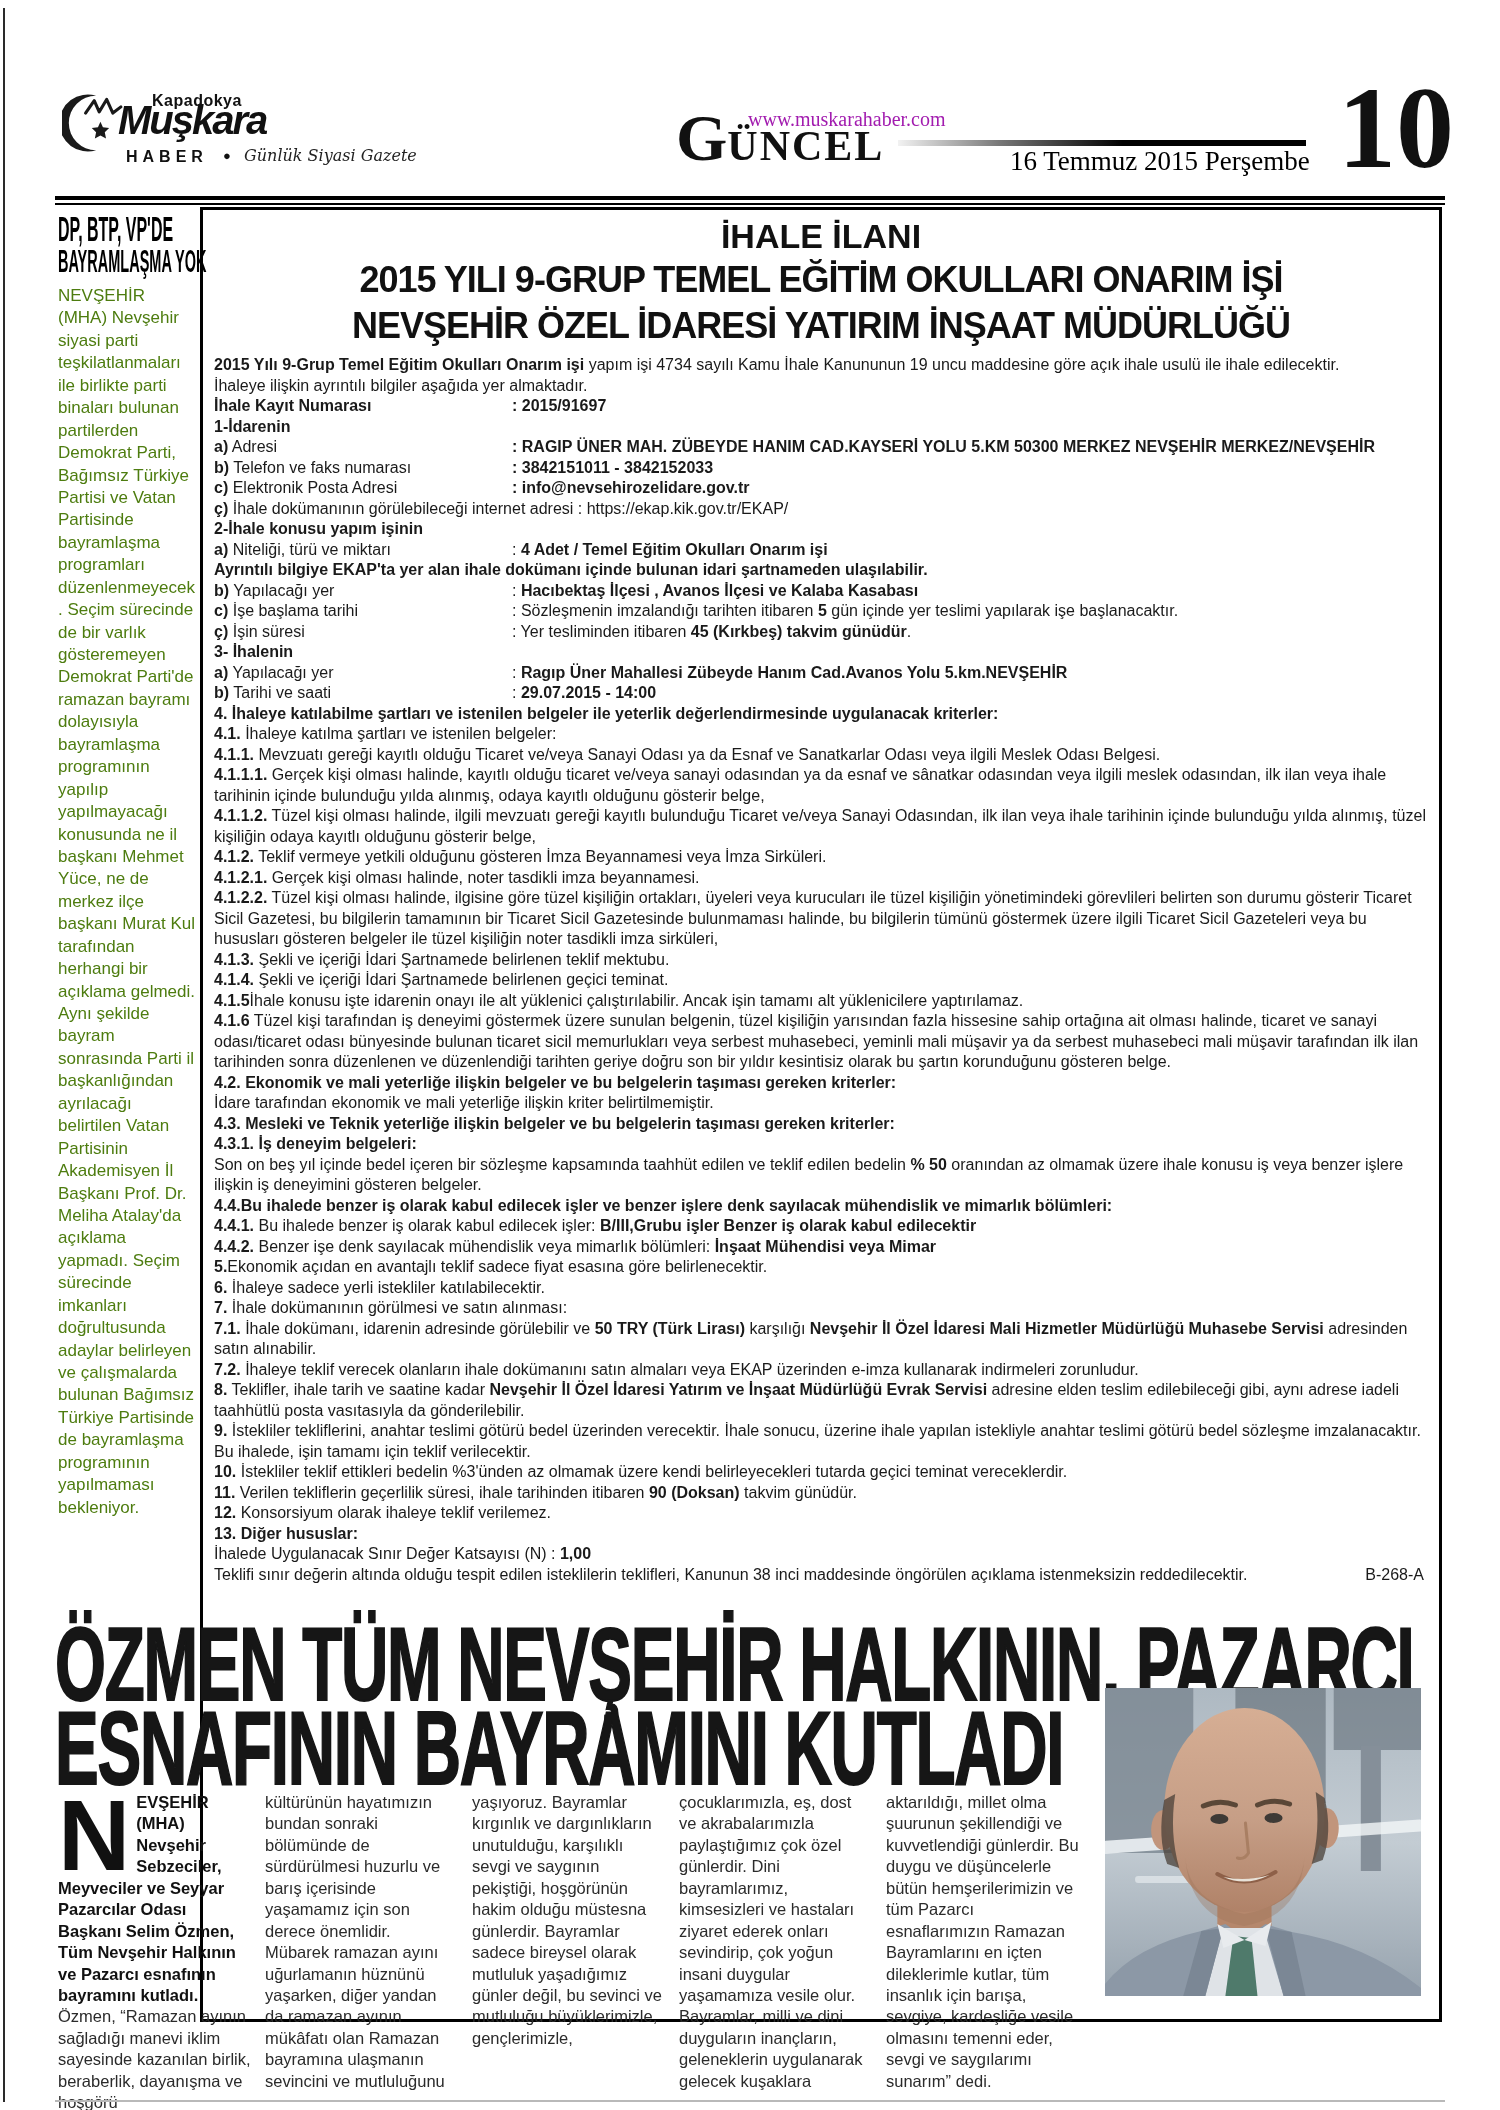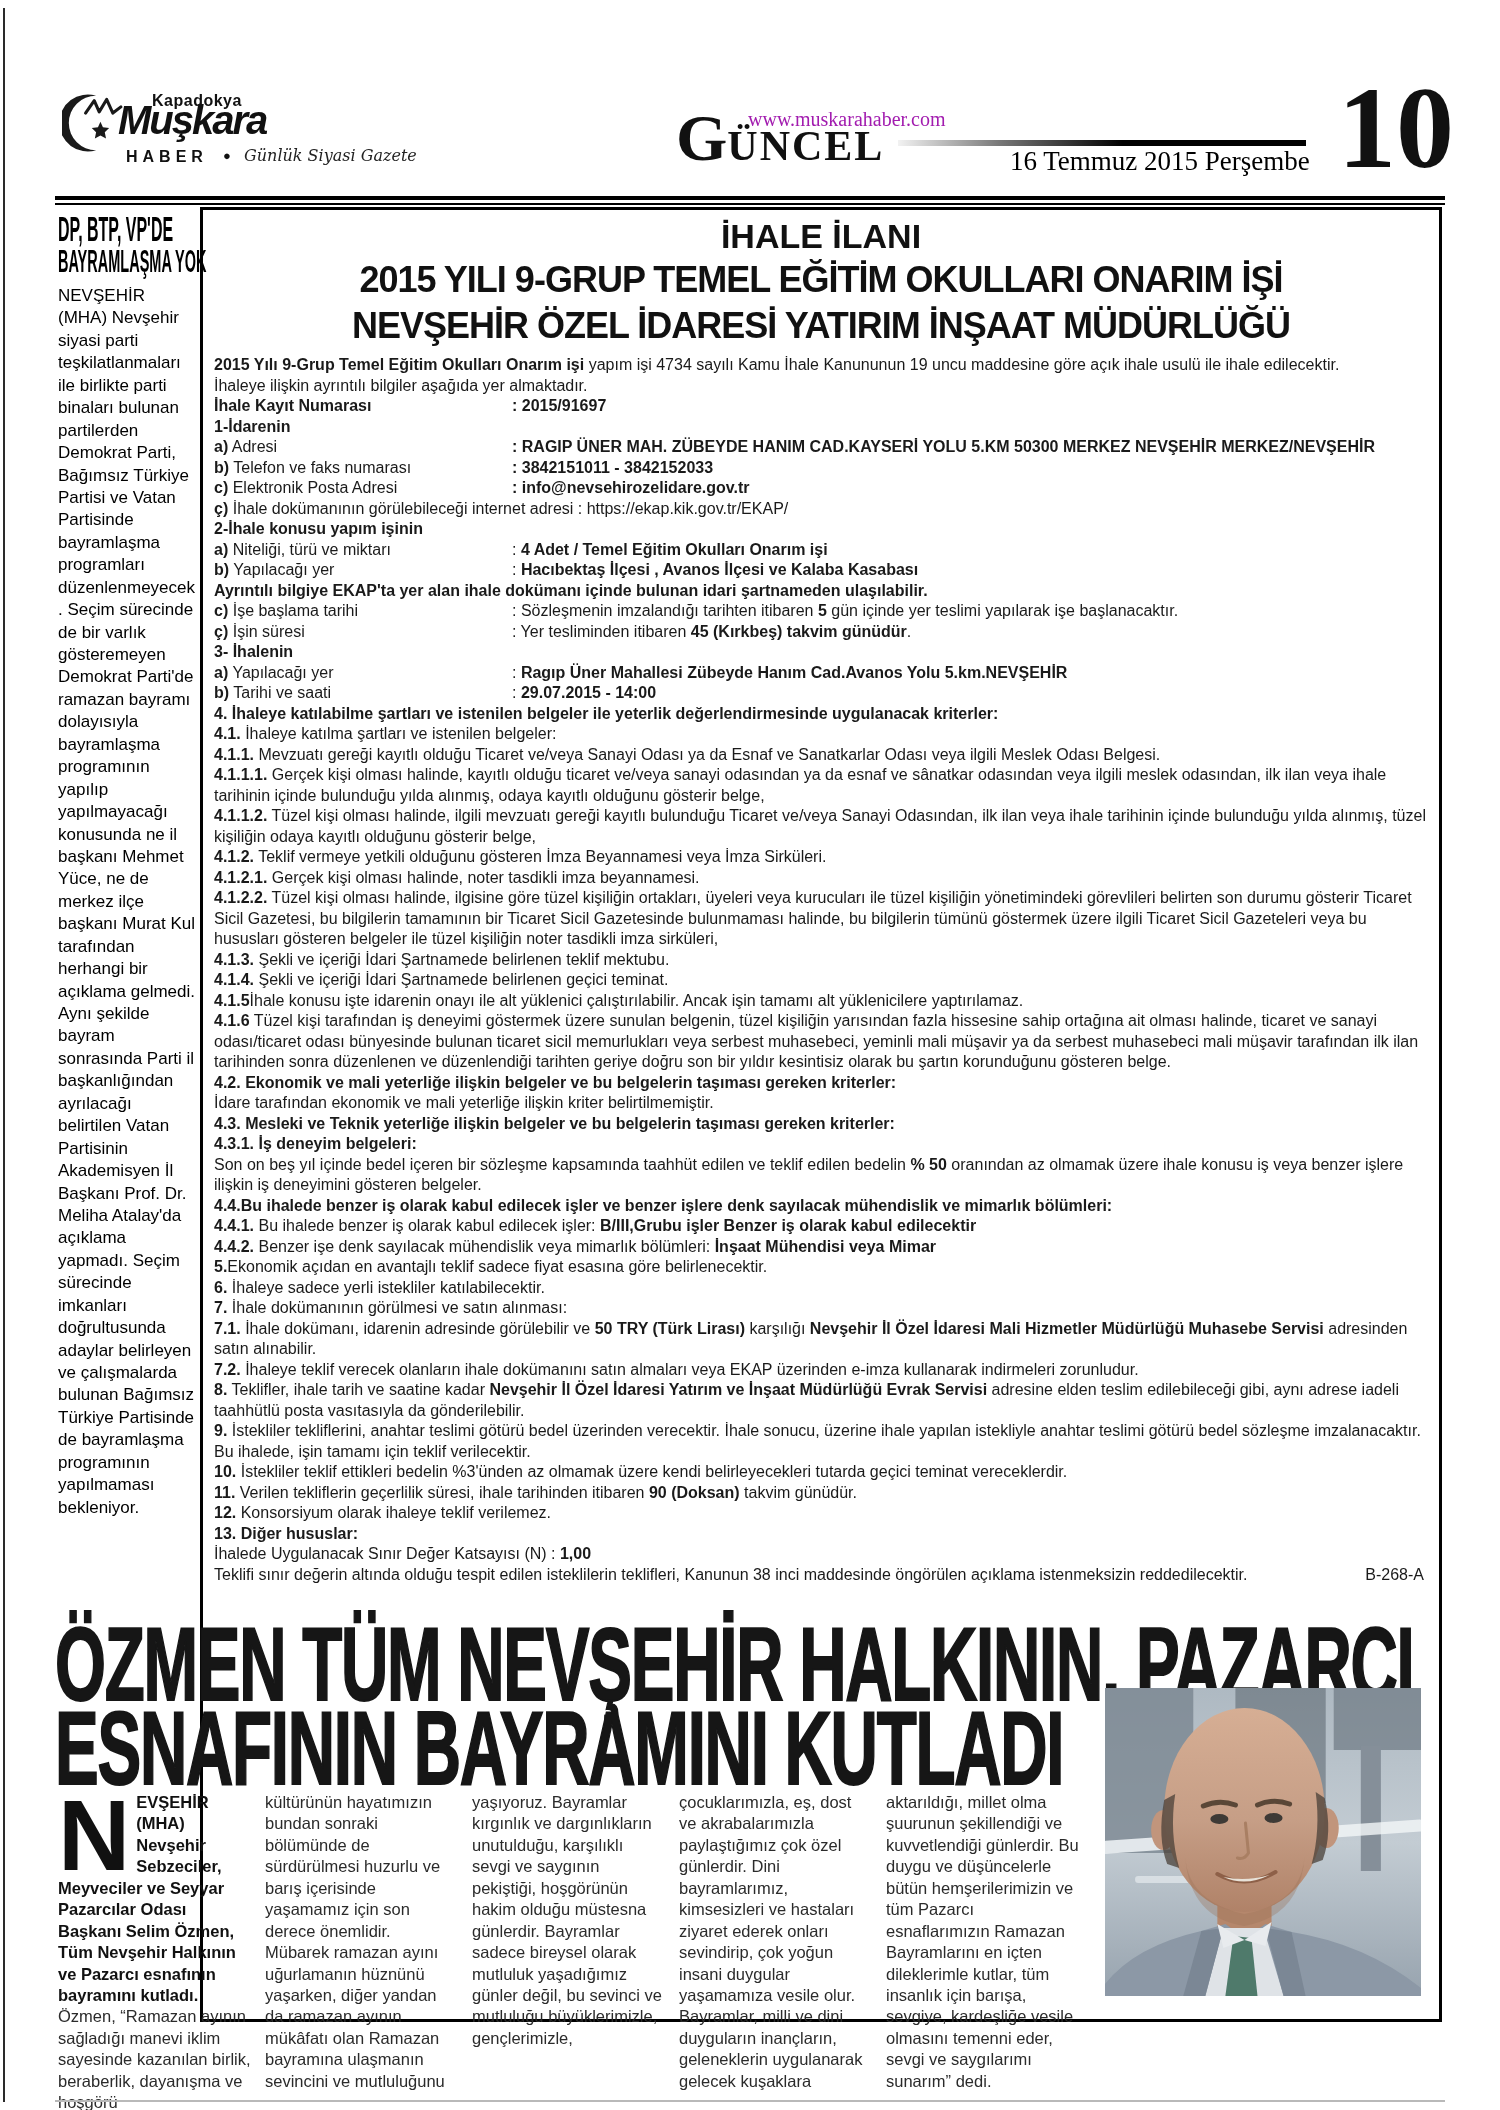--- a/index.html
+++ b/index.html
@@ -27,21 +27,21 @@
     font-family:"Liberation Serif",serif;font-size:27px;color:#000;}
   .page-num{position:absolute;left:1338px;top:78px;font-family:"Liberation Serif",serif;
     font-weight:bold;font-size:116px;line-height:100px;}
   .double-rule{position:absolute;left:55px;top:196px;width:1390px;height:3px;
     border-top:4px solid #000;border-bottom:2px solid #000;}
   
   .sidebar{position:absolute;left:58px;top:208px;width:140px;}
   .sb-t1,.sb-t2{font-weight:bold;white-space:nowrap;transform-origin:0 0;color:#000;}
   .sb-t1{font-size:34px;transform:scale(.47,1.05);height:37px;}
   .sb-t2{font-size:29px;transform:scale(.5,1.05);height:34px;}
-  .sb-body{margin-top:6px;font-size:17px;line-height:1.32;color:#000000;word-wrap:break-word;}
+  .sb-body{margin-top:6px;font-size:17px;line-height:1.32;color:#4d7c0f;word-wrap:break-word;}
   
   .tender{position:absolute;left:200px;top:207px;width:1242px;height:1815px;
     border:3px solid #000;box-sizing:border-box;padding:4px 11px;}
   .tender h1{margin:2px 0 0 0;text-align:center;font-size:34px;line-height:40px;}
   .tender h2{margin:2px 0 0 0;text-align:center;font-size:36px;line-height:44px;letter-spacing:-1px;}
   .tbody{margin-top:7px;font-size:16px;line-height:20.5px;color:#1a1a1a;}
   .tline{position:relative;}
   .tline .b{font-weight:bold;}
   .tline .klabel{display:inline-block;width:298px;vertical-align:top;}
   .tline .rref{position:absolute;right:4px;top:0;}
@@ -97,22 +97,22 @@
       <div class="tline"><span class="b">2015 Yılı 9-Grup Temel Eğitim Okulları Onarım işi</span><span> yapım işi 4734 sayılı Kamu İhale Kanununun 19 uncu maddesine göre açık ihale usulü ile ihale edilecektir.</span></div>
       <div class="tline"><span>İhaleye ilişkin ayrıntılı bilgiler aşağıda yer almaktadır.</span></div>
       <div class="tline"><span class="klabel"><span class="b">İhale Kayıt Numarası</span></span><span class="kval"><span class="b">: 2015/91697</span></span></div>
       <div class="tline"><span class="b">1-İdarenin</span></div>
       <div class="tline"><span class="klabel"><span class="b">a)</span><span> Adresi</span></span><span class="kval"><span class="b">: RAGIP ÜNER MAH. ZÜBEYDE HANIM CAD.KAYSERİ YOLU 5.KM 50300 MERKEZ NEVŞEHİR MERKEZ/NEVŞEHİR</span></span></div>
       <div class="tline"><span class="klabel"><span class="b">b)</span><span> Telefon ve faks numarası</span></span><span class="kval"><span class="b">: 3842151011 - 3842152033</span></span></div>
       <div class="tline"><span class="klabel"><span class="b">c)</span><span> Elektronik Posta Adresi</span></span><span class="kval"><span class="b">: info@nevsehirozelidare.gov.tr</span></span></div>
       <div class="tline"><span class="b">ç)</span><span> İhale dokümanının görülebileceği internet adresi : https://ekap.kik.gov.tr/EKAP/</span></div>
       <div class="tline"><span class="b">2-İhale konusu yapım işinin</span></div>
       <div class="tline"><span class="klabel"><span class="b">a)</span><span> Niteliği, türü ve miktarı</span></span><span class="kval"><span>: </span><span class="b">4 Adet / Temel Eğitim Okulları Onarım işi</span></span></div>
+      <div class="tline"><span class="b">Ayrıntılı bilgiye EKAP'ta yer alan ihale dokümanı içinde bulunan idari şartnameden ulaşılabilir.</span></div>
       <div class="tline"><span class="klabel"><span class="b">b)</span><span> Yapılacağı yer</span></span><span class="kval"><span>: </span><span class="b">Hacıbektaş İlçesi , Avanos İlçesi ve Kalaba Kasabası</span></span></div>
-      <div class="tline"><span class="b">Ayrıntılı bilgiye EKAP'ta yer alan ihale dokümanı içinde bulunan idari şartnameden ulaşılabilir.</span></div>
       <div class="tline"><span class="klabel"><span class="b">c)</span><span> İşe başlama tarihi</span></span><span class="kval"><span>: Sözleşmenin imzalandığı tarihten itibaren </span><span class="b">5</span><span> gün içinde yer teslimi yapılarak işe başlanacaktır.</span></span></div>
       <div class="tline"><span class="klabel"><span class="b">ç)</span><span> İşin süresi</span></span><span class="kval"><span>: Yer tesliminden itibaren </span><span class="b">45 (Kırkbeş) takvim günüdür</span><span>.</span></span></div>
       <div class="tline"><span class="b">3- İhalenin</span></div>
       <div class="tline"><span class="klabel"><span class="b">a)</span><span> Yapılacağı yer</span></span><span class="kval"><span>: </span><span class="b">Ragıp Üner Mahallesi Zübeyde Hanım Cad.Avanos Yolu 5.km.NEVŞEHİR</span></span></div>
       <div class="tline"><span class="klabel"><span class="b">b)</span><span> Tarihi ve saati</span></span><span class="kval"><span>: </span><span class="b">29.07.2015 - 14:00</span></span></div>
       <div class="tline"><span class="b">4. İhaleye katılabilme şartları ve istenilen belgeler ile yeterlik değerlendirmesinde uygulanacak kriterler:</span></div>
       <div class="tline"><span class="b">4.1.</span><span> İhaleye katılma şartları ve istenilen belgeler:</span></div>
       <div class="tline"><span class="b">4.1.1.</span><span> Mevzuatı gereği kayıtlı olduğu Ticaret ve/veya Sanayi Odası ya da Esnaf ve Sanatkarlar Odası veya ilgili Meslek Odası Belgesi.</span></div>
       <div class="tline"><span class="b">4.1.1.1.</span><span> Gerçek kişi olması halinde, kayıtlı olduğu ticaret ve/veya sanayi odasından ya da esnaf ve sânatkar odasından veya ilgili meslek odasından, ilk ilan veya ihale tarihinin içinde bulunduğu yılda alınmış, odaya kayıtlı olduğunu gösterir belge,</span></div>
       <div class="tline"><span class="b">4.1.1.2.</span><span> Tüzel kişi olması halinde, ilgili mevzuatı gereği kayıtlı bulunduğu Ticaret ve/veya Sanayi Odasından, ilk ilan veya ihale tarihinin içinde bulunduğu yılda alınmış, tüzel kişiliğin odaya kayıtlı olduğunu gösterir belge,</span></div>

